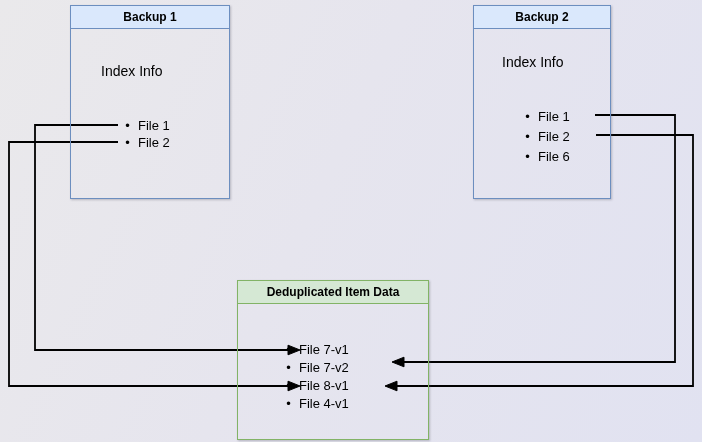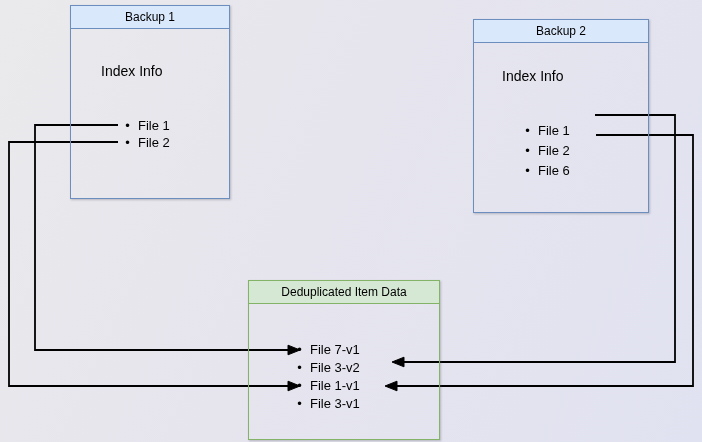--- a/index.html
+++ b/index.html
@@ -21,21 +21,21 @@
   .node {
     position: absolute; box-sizing: border-box;
     background: transparent;
     box-shadow: 1px 1px 2px rgba(90,90,105,0.35);
   }
   .node.blue  { border: 1.4px solid #6c8ebf; }
   .node.green { border: 1.4px solid #82b366; }
   .node-header {
     position: absolute; left: 0; right: 0; top: 0; height: 22px;
     display: flex; align-items: center; justify-content: center;
-    font-size: 12px; font-weight: normal; line-height: 22px;
+    font-size: 12px; font-weight: bold; line-height: 22px;
   }
   .blue  .node-header { background: #dae8fc; border-bottom: 1.4px solid #6c8ebf; }
   .green .node-header { background: #d5e8d4; border-bottom: 1.4px solid #82b366; }
   .section-label {
     position: absolute; font-size: 14px; white-space: nowrap;
   }
   .file-list { position: absolute; }
   .file-row {
     display: flex; align-items: center; white-space: nowrap;
     font-size: 13px;
@@ -43,26 +43,26 @@
   .file-row .bullet {
     font-size: 13px; width: 9px; text-align: center; margin-right: 6px;
     flex: 0 0 auto;
   }
   
   #backup1 { left: 70px; top: 5px; width: 160px; height: 194px; }
   #backup1 .section-label { left: 30px; top: 57px; }
   #backup1 .file-list { left: 52px; top: 111px; }
   #backup1 .file-row { height: 17px; }
   
-  #backup2 { left: 473px; top: 19px; width: 176px; height: 194px; }
+  #backup2 { left: 473px; top: 5px; width: 138px; height: 194px; }
   #backup2 .section-label { left: 28px; top: 48px; }
   #backup2 .file-list { left: 49px; top: 100px; }
   #backup2 .file-row { height: 20px; }
   
-  #dedup { left: 248px; top: 280px; width: 192px; height: 160px; }
+  #dedup { left: 237px; top: 280px; width: 192px; height: 160px; }
   #dedup .file-list { left: 46px; top: 59px; }
   #dedup .file-row { height: 18px; }
 </style>
 </head>
 <body>
 
 <div class="canvas">
 
   <svg class="connectors" viewBox="0 0 702 442" aria-hidden="true">
     <g>
@@ -125,26 +125,26 @@
     <div class="node-header">
       <span>Deduplicated Item Data</span>
     </div>
     <div class="file-list">
       <div class="file-row">
         <span class="bullet">•</span>
         <span>File 7-v1</span>
       </div>
       <div class="file-row">
         <span class="bullet">•</span>
-        <span>File 3-v2</span>
+        <span>File 7-v2</span>
       </div>
       <div class="file-row">
         <span class="bullet">•</span>
-        <span>File 1-v1</span>
+        <span>File 8-v1</span>
       </div>
       <div class="file-row">
         <span class="bullet">•</span>
-        <span>File 3-v1</span>
+        <span>File 4-v1</span>
       </div>
     </div>
   </div>
 
 </div>
 
 </body></html>

